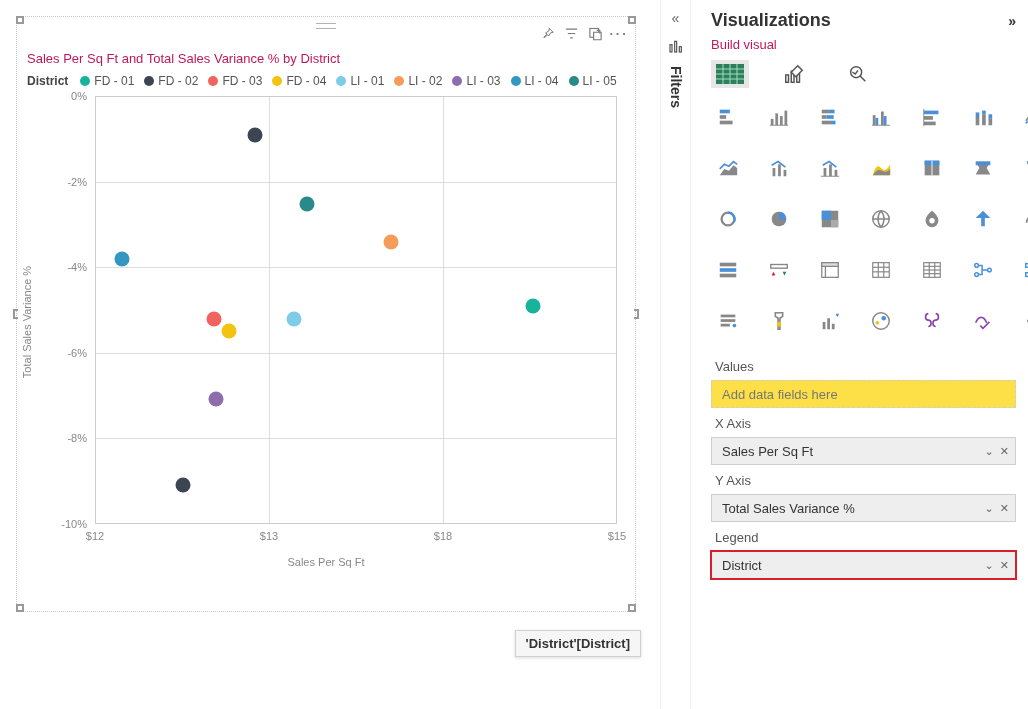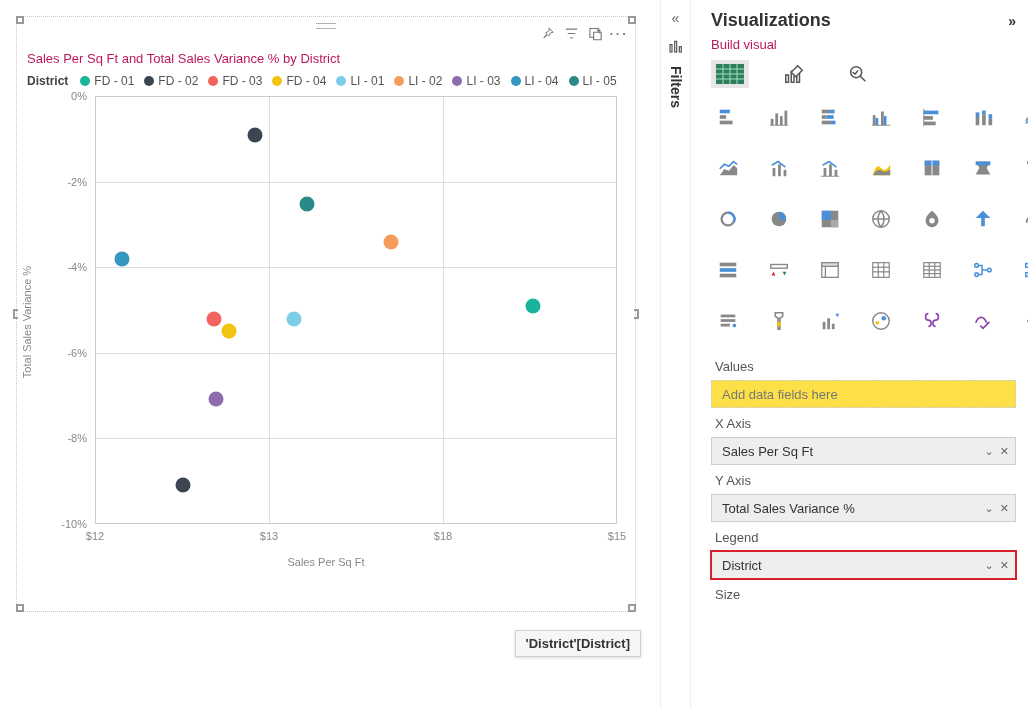--- a/index.html
+++ b/index.html
@@ -630,17 +630,16 @@
 
       <div class="well-label">Legend</div>
       <div class="field-pill hl-red">
         <span>District</span>
         <span class="actions">
             <span>⌄</span>
             <span>✕</span>
           </span>
       </div>
 
-      <div class="well-label">Size</div>
     </div>
   </div>
 
 </div>
 
 </body></html>

